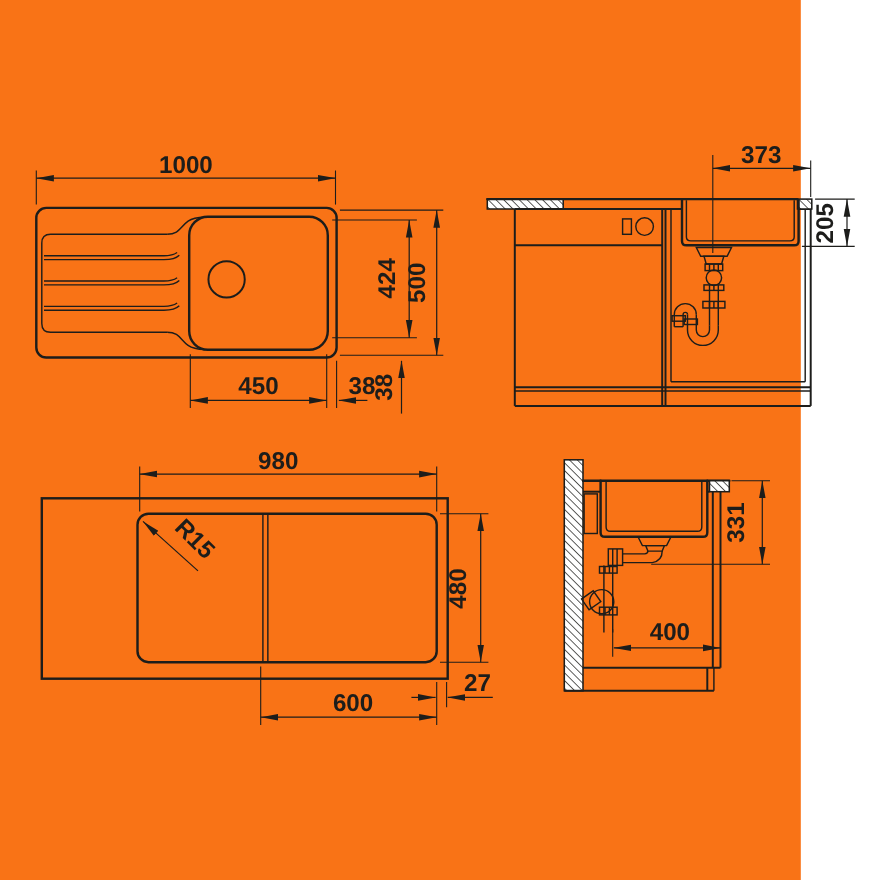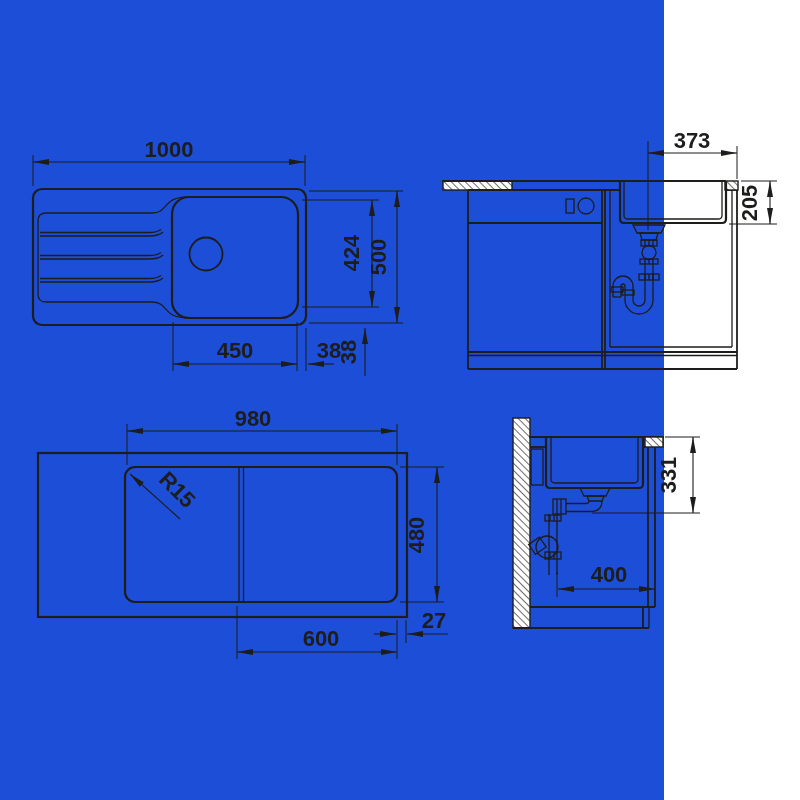--- a/index.html
+++ b/index.html
@@ -1,16 +1,16 @@
 <!DOCTYPE html>
 <html><head>
 <meta charset="utf-8">
 <style>
   html,body{margin:0;padding:0;background:#ffffff;}
-  .page{width:664px;height:800px;background:#1d4ed8;position:relative;font-family:"Liberation Sans",sans-serif;}
+  .page{width:728px;height:800px;background:#f97316;position:relative;font-family:"Liberation Sans",sans-serif;}
   svg{display:block;}
   .o2{stroke:#1d1d1b;stroke-width:2.2;fill:none;stroke-linecap:round;}
   .o{stroke:#1d1d1b;stroke-width:1.8;fill:none;}
   .t{stroke:#1d1d1b;stroke-width:1.3;fill:none;}
   .d{stroke:#1d1d1b;stroke-width:1.1;fill:none;}
   .x{stroke:#1d1d1b;stroke-width:1;fill:none;}
   .h{fill:url(#hatch);stroke:#1d1d1b;stroke-width:1.4;}
   text{fill:#1d1d1b;font-family:"Liberation Sans",sans-serif;font-weight:bold;font-size:22px;}
 </style>
 </head>

